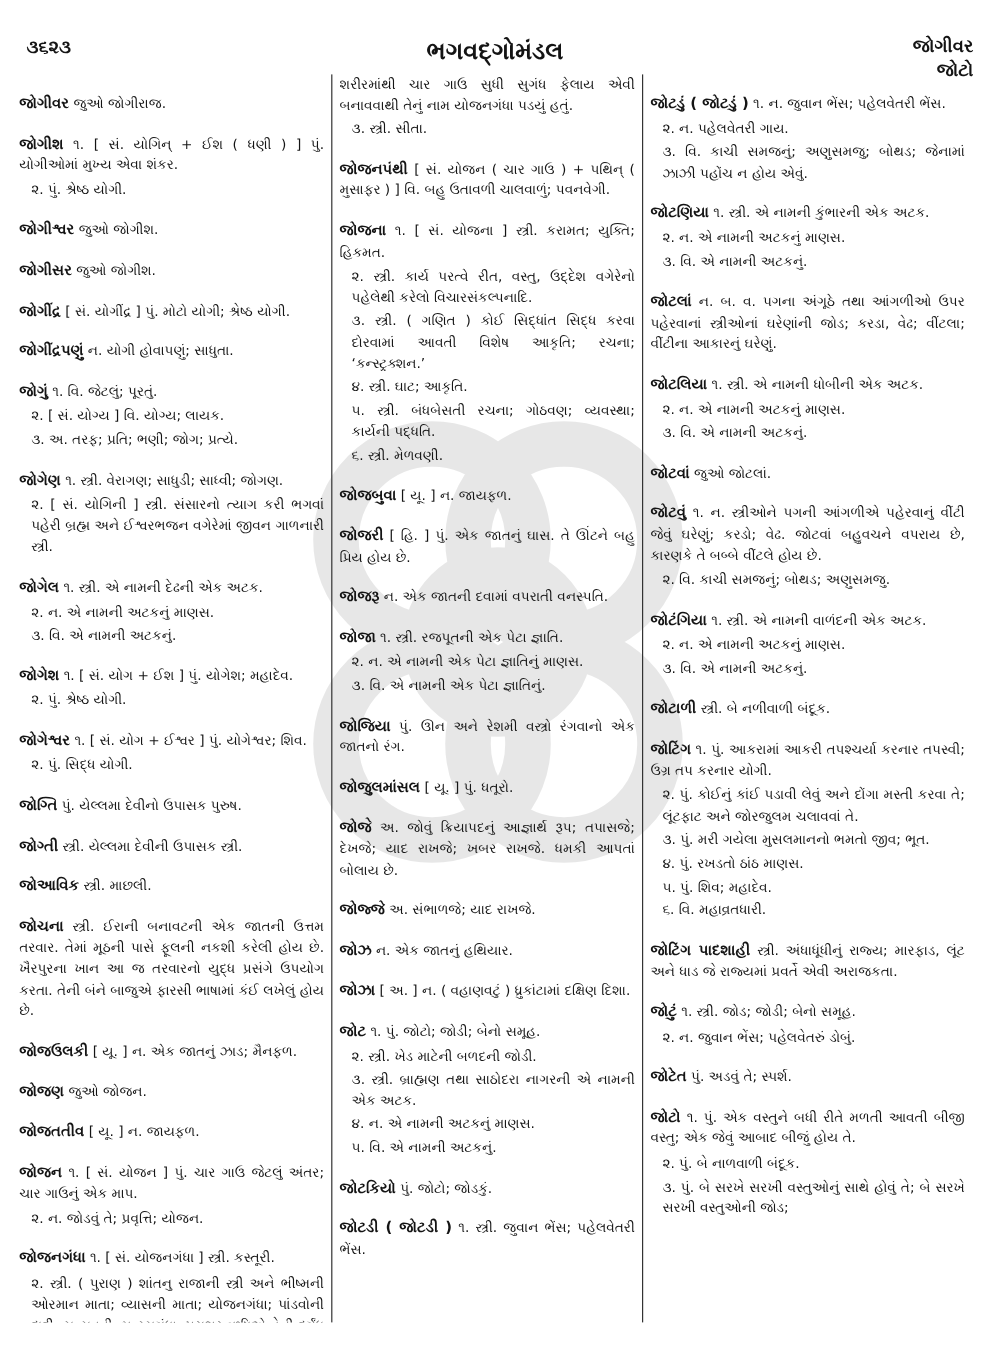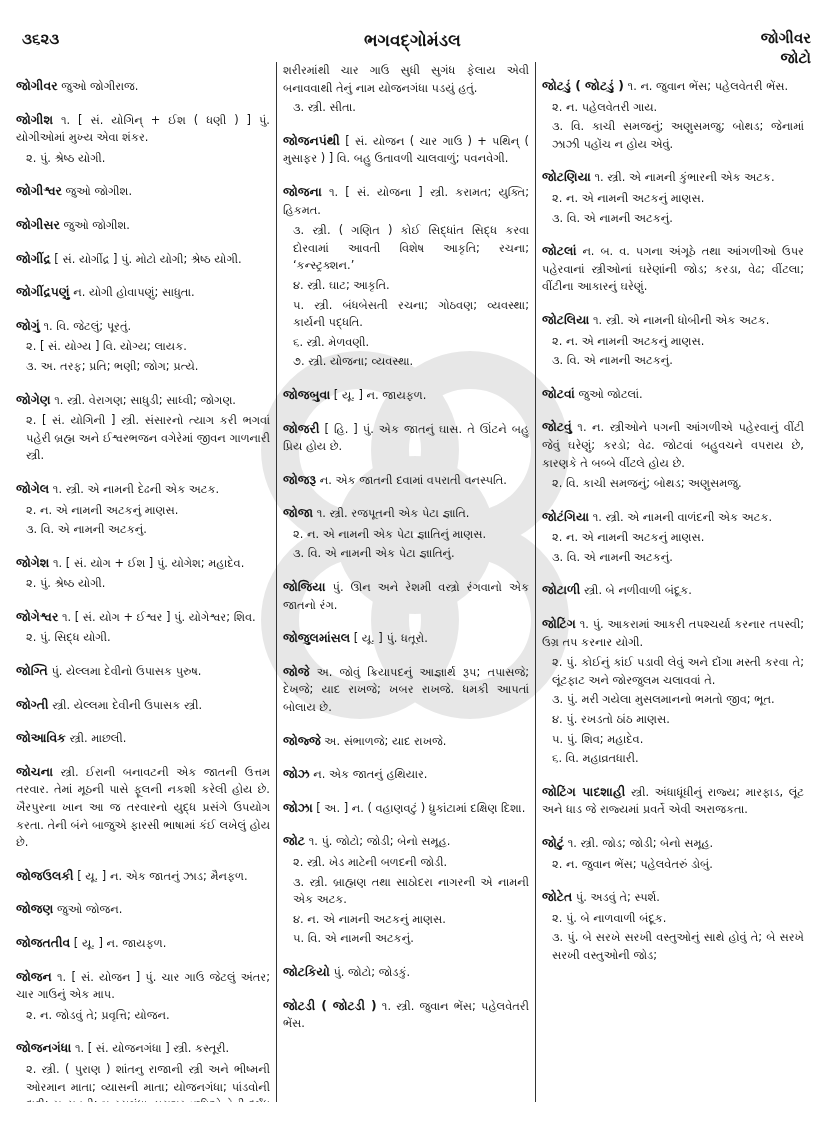--- a/index.html
+++ b/index.html
@@ -13,21 +13,21 @@
     pointer-events: none; opacity: 0.09;
   }
   .header {
     position: absolute; left: 0; top: 0; width: 825px; height: 58px; margin-top: 12px;
   }
   .page-num {
     position: absolute; left: 22px; top: 18px; font-size: 15px; font-weight: bold;
   }
   .running-title {
     position: absolute; left: 0; right: 0; top: 18px; text-align: center;
-    font-size: 17px; font-weight: bold;
+    font-size: 20px; font-weight: bold;
   }
   .guide-words {
     position: absolute; right: 14px; top: 16px; text-align: right;
     font-size: 15px; font-weight: bold; line-height: 20px;
   }
   .columns {
     position: absolute; left: 14px; top: 62px; width: 804px; height: 1040px;
     display: flex;
   }
   .col {
@@ -95,25 +95,25 @@
       <div class="entry"><span class="hw">જોજન</span><span class="def"> ૧. [ સં. યોજન ] પું. ચાર ગાઉ જેટલું અંતર; ચાર ગાઉનું એક માપ.</span></div>
       <div class="sub">૨. ન. જોડવું તે; પ્રવૃત્તિ; યોજન.</div>
       <div class="entry"><span class="hw">જોજનગંધા</span><span class="def"> ૧. [ સં. યોજનગંધા ] સ્ત્રી. કસ્તૂરી.</span></div>
       <div class="sub">૨. સ્ત્રી. ( પુરાણ ) શાંતનુ રાજાની સ્ત્રી અને ભીષ્મની ઓરમાન માતા; વ્યાસની માતા; યોજનગંધા; પાંડવોની દાદી; સત્યવતી; મત્સ્યગંધા. પરાશર ઋષિએ તેની દુર્ગંધ મટાડી તેના</div>
     </div>
   <div class="col col2" id="col-1">
       <div class="cont">શરીરમાંથી ચાર ગાઉ સુધી સુગંધ ફેલાય એવી બનાવવાથી તેનું નામ યોજનગંધા પડયું હતું.</div>
       <div class="sub">૩. સ્ત્રી. સીતા.</div>
       <div class="entry"><span class="hw">જોજનપંથી</span><span class="def"> [ સં. યોજન ( ચાર ગાઉ ) + પથિન્ ( મુસાફર ) ] વિ. બહુ ઉતાવળી ચાલવાળું; પવનવેગી.</span></div>
       <div class="entry"><span class="hw">જોજના</span><span class="def"> ૧. [ સં. યોજના ] સ્ત્રી. કરામત; યુક્તિ; હિકમત.</span></div>
+      <div class="sub">૨. સ્ત્રી. કાર્ય પરત્વે રીત, વસ્તુ, ઉદ્દેશ વગેરેનો પહેલેથી કરેલો વિચારસંકલ્પનાદિ.</div>
       <div class="sub">૩. સ્ત્રી. ( ગણિત ) કોઈ સિદ્ધાંત સિદ્ધ કરવા દોરવામાં આવતી વિશેષ આકૃતિ; રચના; ‘કન્સ્ટ્રક્શન.’</div>
       <div class="sub">૪. સ્ત્રી. ઘાટ; આકૃતિ.</div>
       <div class="sub">૫. સ્ત્રી. બંધબેસતી રચના; ગોઠવણ; વ્યવસ્થા; કાર્યની પદ્ધતિ.</div>
       <div class="sub">૬. સ્ત્રી. મેળવણી.</div>
-      <div class="sub">૭. સ્ત્રી. યોજના; વ્યવસ્થા.</div>
       <div class="entry"><span class="hw">જોજબુવા</span><span class="def"> [ યૂ. ] ન. જાયફળ.</span></div>
       <div class="entry"><span class="hw">જોજરી</span><span class="def"> [ હિ. ] પું. એક જાતનું ઘાસ. તે ઊંટને બહુ પ્રિય હોય છે.</span></div>
       <div class="entry"><span class="hw">જોજરૂ</span><span class="def"> ન. એક જાતની દવામાં વપરાતી વનસ્પતિ.</span></div>
       <div class="entry"><span class="hw">જોજા</span><span class="def"> ૧. સ્ત્રી. રજપૂતની એક પેટા જ્ઞાતિ.</span></div>
       <div class="sub">૨. ન. એ નામની એક પેટા જ્ઞાતિનું માણસ.</div>
       <div class="sub">૩. વિ. એ નામની એક પેટા જ્ઞાતિનું.</div>
       <div class="entry"><span class="hw">જોજિયા</span><span class="def"> પું. ઊન અને રેશમી વસ્ત્રો રંગવાનો એક જાતનો રંગ.</span></div>
       <div class="entry"><span class="hw">જોજુલમાંસલ</span><span class="def"> [ યૂ. ] પું. ધતૂરો.</span></div>
       <div class="entry"><span class="hw">જોજે</span><span class="def"> અ. જોવું ક્રિયાપદનું આજ્ઞાર્થ રૂપ; તપાસજે; દેખજે; યાદ રાખજે; ખબર રાખજે. ધમકી આપતાં બોલાય છે.</span></div>
       <div class="entry"><span class="hw">જોજ્જે</span><span class="def"> અ. સંભાળજે; યાદ રાખજે.</span></div>
@@ -148,16 +148,17 @@
       <div class="entry"><span class="hw">જોટિંગ</span><span class="def"> ૧. પું. આકરામાં આકરી તપશ્ચર્યા કરનાર તપસ્વી; ઉગ્ર તપ કરનાર યોગી.</span></div>
       <div class="sub">૨. પું. કોઈનું કાંઈ પડાવી લેવું અને દોંગા મસ્તી કરવા તે; લૂંટફાટ અને જોરજુલમ ચલાવવાં તે.</div>
       <div class="sub">૩. પું. મરી ગયેલા મુસલમાનનો ભમતો જીવ; ભૂત.</div>
       <div class="sub">૪. પું. રખડતો ઠાંઠ માણસ.</div>
       <div class="sub">૫. પું. શિવ; મહાદેવ.</div>
       <div class="sub">૬. વિ. મહાવ્રતધારી.</div>
       <div class="entry"><span class="hw">જોટિંગ પાદશાહી</span><span class="def"> સ્ત્રી. અંધાધૂંધીનું રાજ્ય; મારફાડ, લૂંટ અને ધાડ જે રાજ્યમાં પ્રવર્તે એવી અરાજકતા.</span></div>
       <div class="entry"><span class="hw">જોટું</span><span class="def"> ૧. સ્ત્રી. જોડ; જોડી; બેનો સમૂહ.</span></div>
       <div class="sub">૨. ન. જુવાન ભેંસ; પહેલવેતરું ડોબું.</div>
       <div class="entry"><span class="hw">જોટેત</span><span class="def"> પું. અડવું તે; સ્પર્શ.</span></div>
+      <div class="entry"><span class="hw">જોટો</span><span class="def"> ૧. પું. એક વસ્તુને બધી રીતે મળતી આવતી બીજી વસ્તુ; એક જેવું આબાદ બીજું હોય તે.</span></div>
       <div class="sub">૨. પું. બે નાળવાળી બંદૂક.</div>
       <div class="sub">૩. પું. બે સરખે સરખી વસ્તુઓનું સાથે હોવું તે; બે સરખે સરખી વસ્તુઓની જોડ;</div>
     </div>
 </div>
 
 </body></html>

